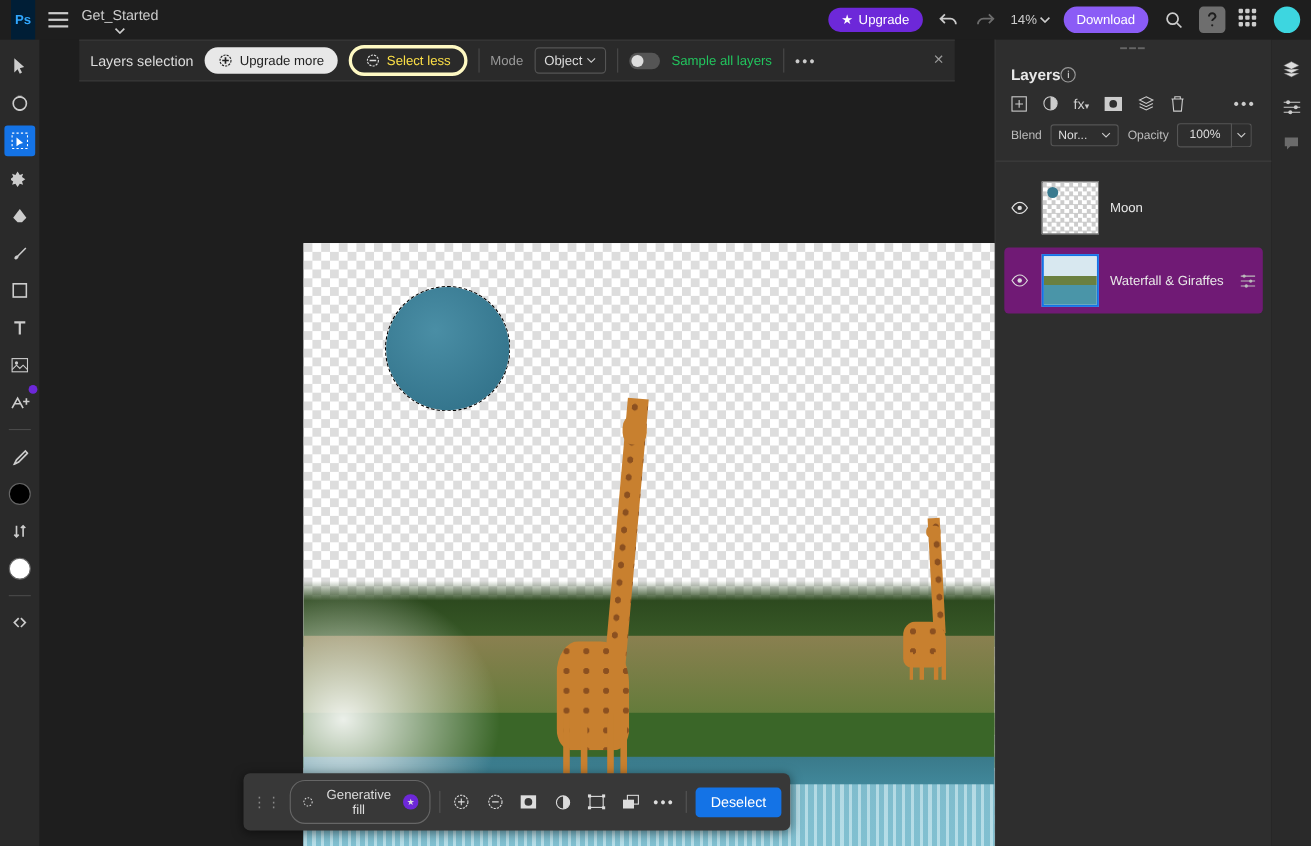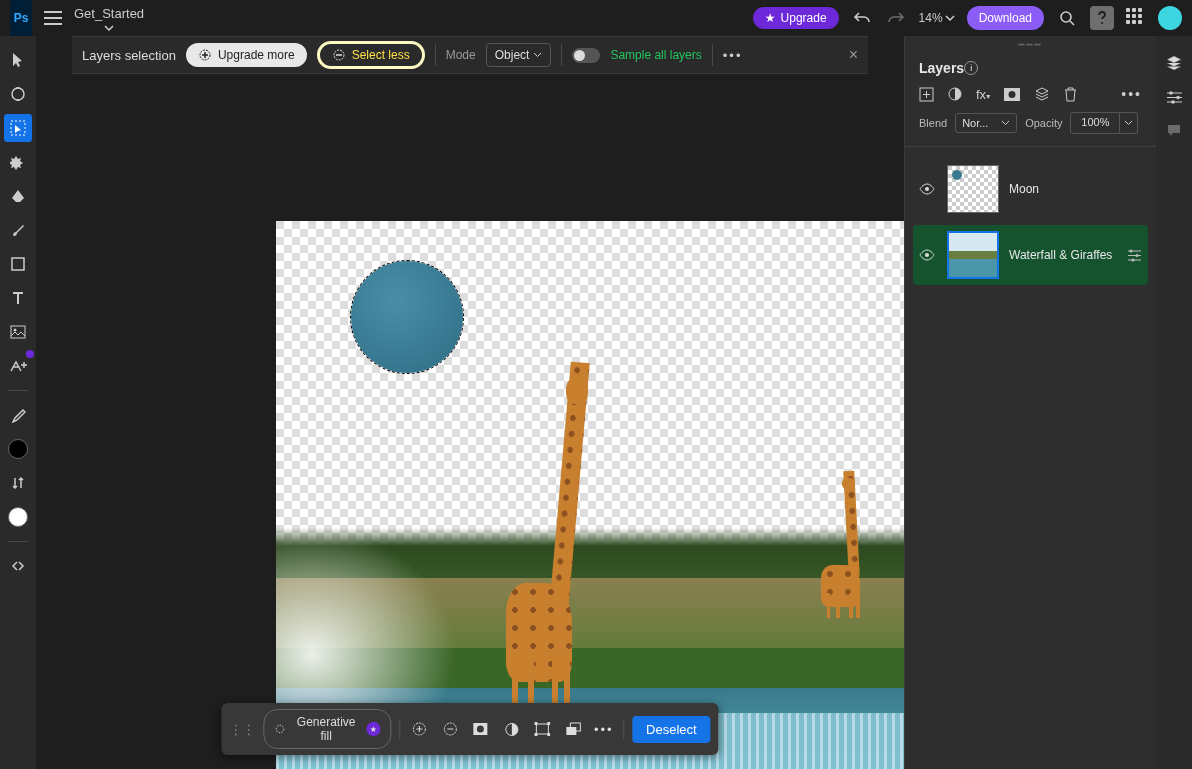--- a/index.html
+++ b/index.html
@@ -80,21 +80,21 @@
 .info-icon { width: 14px; height: 14px; border: 1px solid #999; border-radius: 50%; font-size: 9px; display: flex; align-items: center; justify-content: center; cursor: pointer; }
 .layer-actions { padding: 0 14px 10px; display: flex; align-items: center; gap: 14px; }
 .layer-action { color: #ccc; cursor: pointer; font-size: 14px; }
 .blend-row { padding: 0 14px 12px; display: flex; align-items: center; gap: 8px; border-bottom: 1px solid #3f3f3f; }
 .blend-label { font-size: 11px; color: #bbb; }
 .blend-select { background: #2e2e2e; border: 1px solid #555; color: #ddd; border-radius: 3px; padding: 3px 6px; font-size: 11px; width: 62px; cursor: pointer; display:flex; justify-content:space-between; align-items:center; }
 .opacity-input { background: #2e2e2e; border: 1px solid #555; color: #ddd; border-radius: 3px 0 0 3px; padding: 3px 6px; font-size: 11px; width: 50px; text-align: center; }
 .opacity-chev { border:1px solid #555; border-left:none; border-radius:0 3px 3px 0; width:18px; height:22px; display:flex;align-items:center;justify-content:center;font-size:9px;cursor:pointer;}
 .layers-list { padding: 12px 8px; display: flex; flex-direction: column; gap: 6px; }
 .layer-item { display: flex; align-items: center; gap: 10px; padding: 6px 6px; border-radius: 4px; cursor: pointer; }
-.layer-item.selected { background: #14532d; }
+.layer-item.selected { background: #701a75; }
 .layer-vis { color: #ddd; cursor: pointer; width: 18px; text-align: center; }
 .layer-thumb { width: 52px; height: 48px; background: #fff; border: 1px solid #666; position: relative; }
 .layer-item.selected .layer-thumb { border: 2px solid #1473e6; }
 .thumb-checker { position: absolute; inset: 0; background-image: repeating-conic-gradient(#fff 0 25%, #ccc 0 50%); background-size: 8px 8px; }
 .thumb-moon { position: absolute; left: 4px; top: 4px; width: 10px; height: 10px; background: #3a7a8f; border-radius: 50%; }
 .thumb-scene { position: absolute; inset: 0; background: linear-gradient(to bottom, #d8e8f0 40%, #6a8040 40% 60%, #4a95a8 60%); }
 .layer-name { font-size: 12px; font-weight: 500; flex: 1; }
 .layer-settings { color: #bbb; cursor: pointer; font-size: 13px; }
 
 

